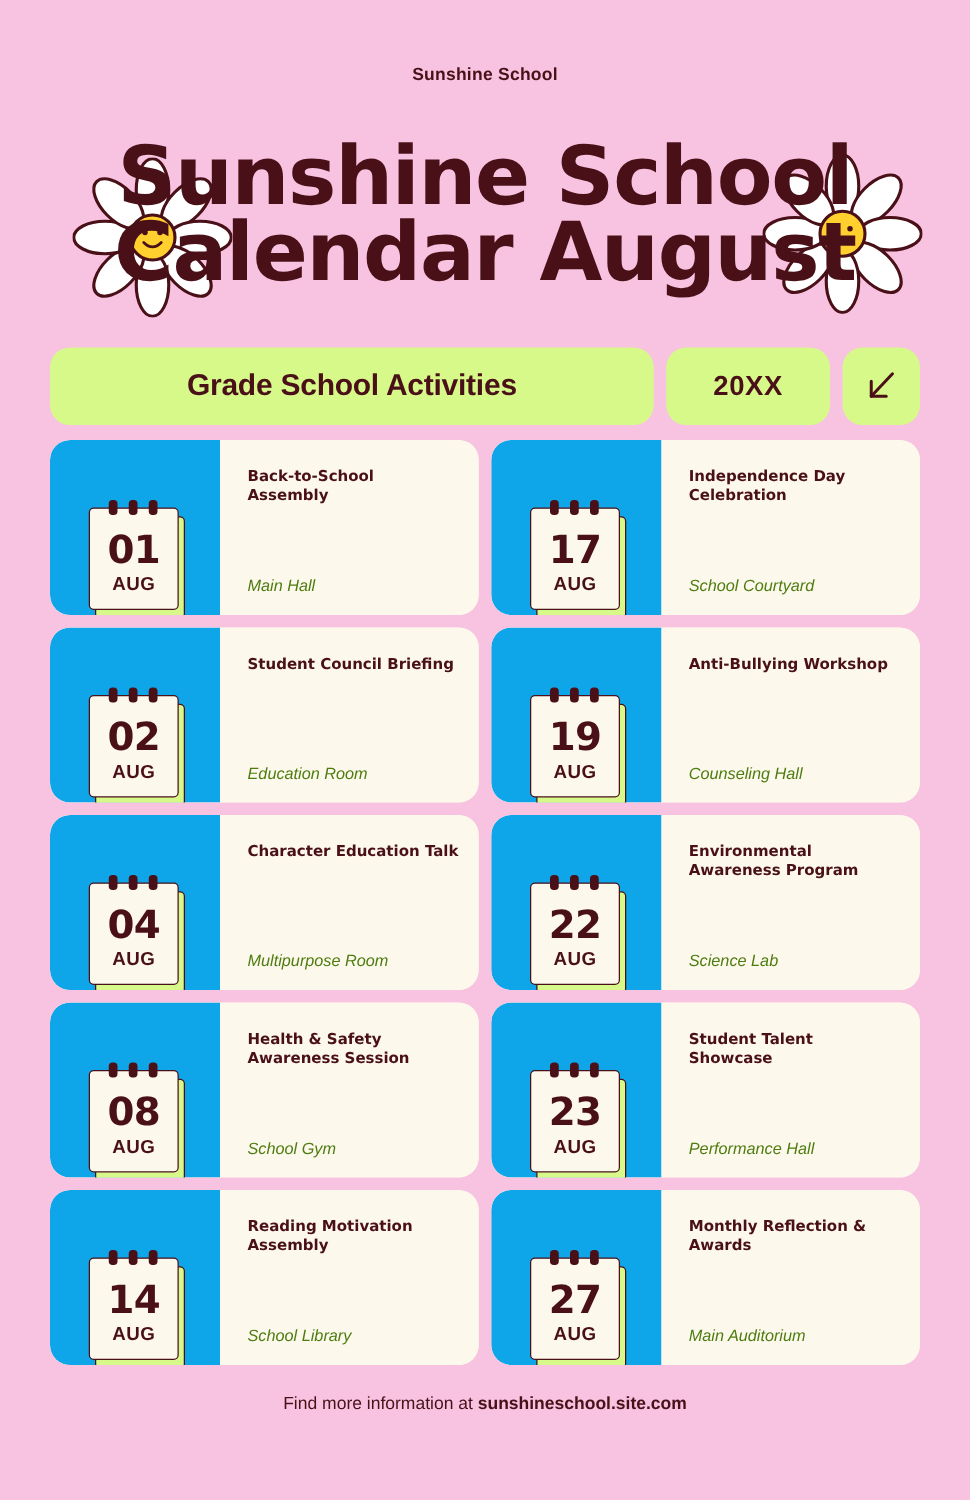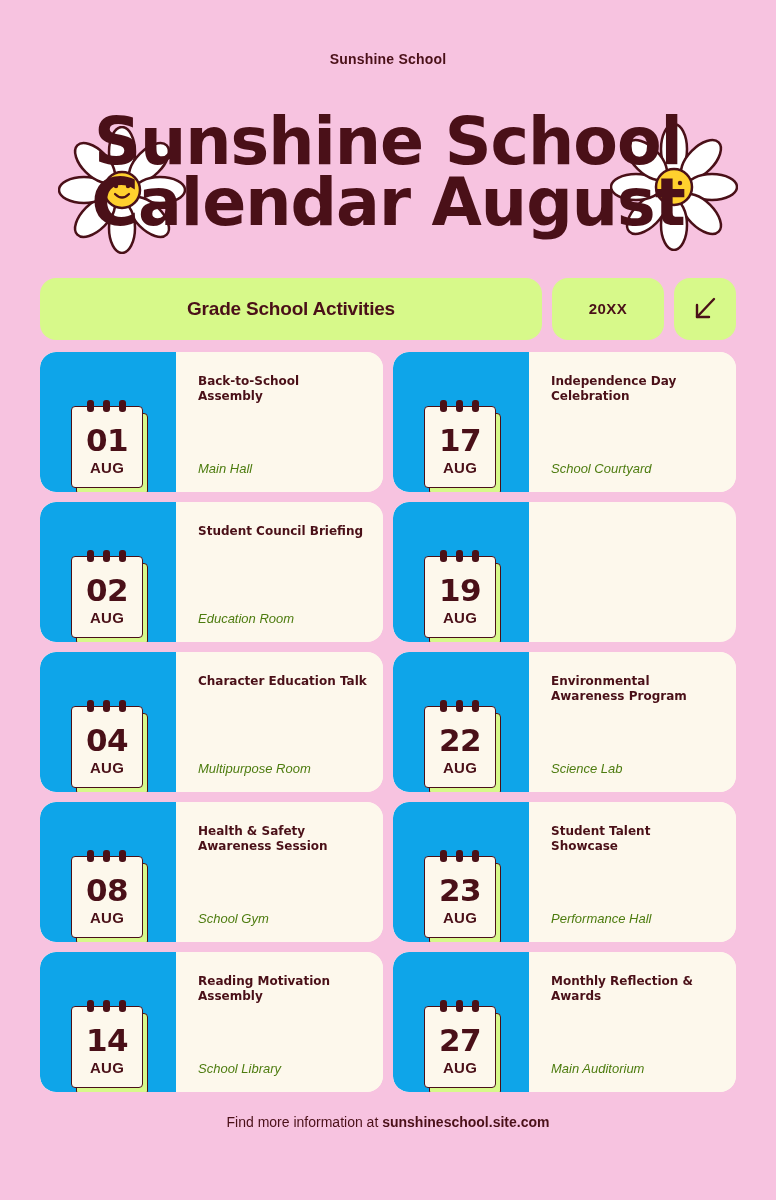--- a/index.html
+++ b/index.html
@@ -69,26 +69,26 @@
     border-radius: 16px;
     height: 62px;
     display: flex;
     align-items: center;
     justify-content: center;
     color: #4a1018;
     font-weight: bold;
   }
   .pill.activities {
     flex: 1 1 auto;
-    font-size: 19px;
+    font-size: 24px;
     letter-spacing: -0.2px;
   }
   .pill.year {
-    width: 112px;
-    font-size: 15px;
+    width: 131px;
+    font-size: 22px;
     letter-spacing: 0.5px;
   }
   .pill.arrow {
     width: 62px;
   }
   .arrow-svg { display: block; }
 
   
   .grid {
     margin-top: 12px;
@@ -362,20 +362,24 @@
             <div class="daynum">19</div>
             <div class="daymon">AUG</div>
           </div>
           <div class="rings">
               <span class="ring"></span>
               <span class="ring"></span>
               <span class="ring"></span>
             </div>
         </div>
       </div>
+      <div class="card-right">
+        <div class="ev-title">Anti-Bullying Workshop</div>
+        <div class="ev-loc">Counseling Hall</div>
+      </div>
     </div>
 
     <div class="card">
       <div class="card-left">
         <div class="calicon">
           <div class="shadow"></div>
           <div class="body">
             <div class="daynum">04</div>
             <div class="daymon">AUG</div>
           </div>

